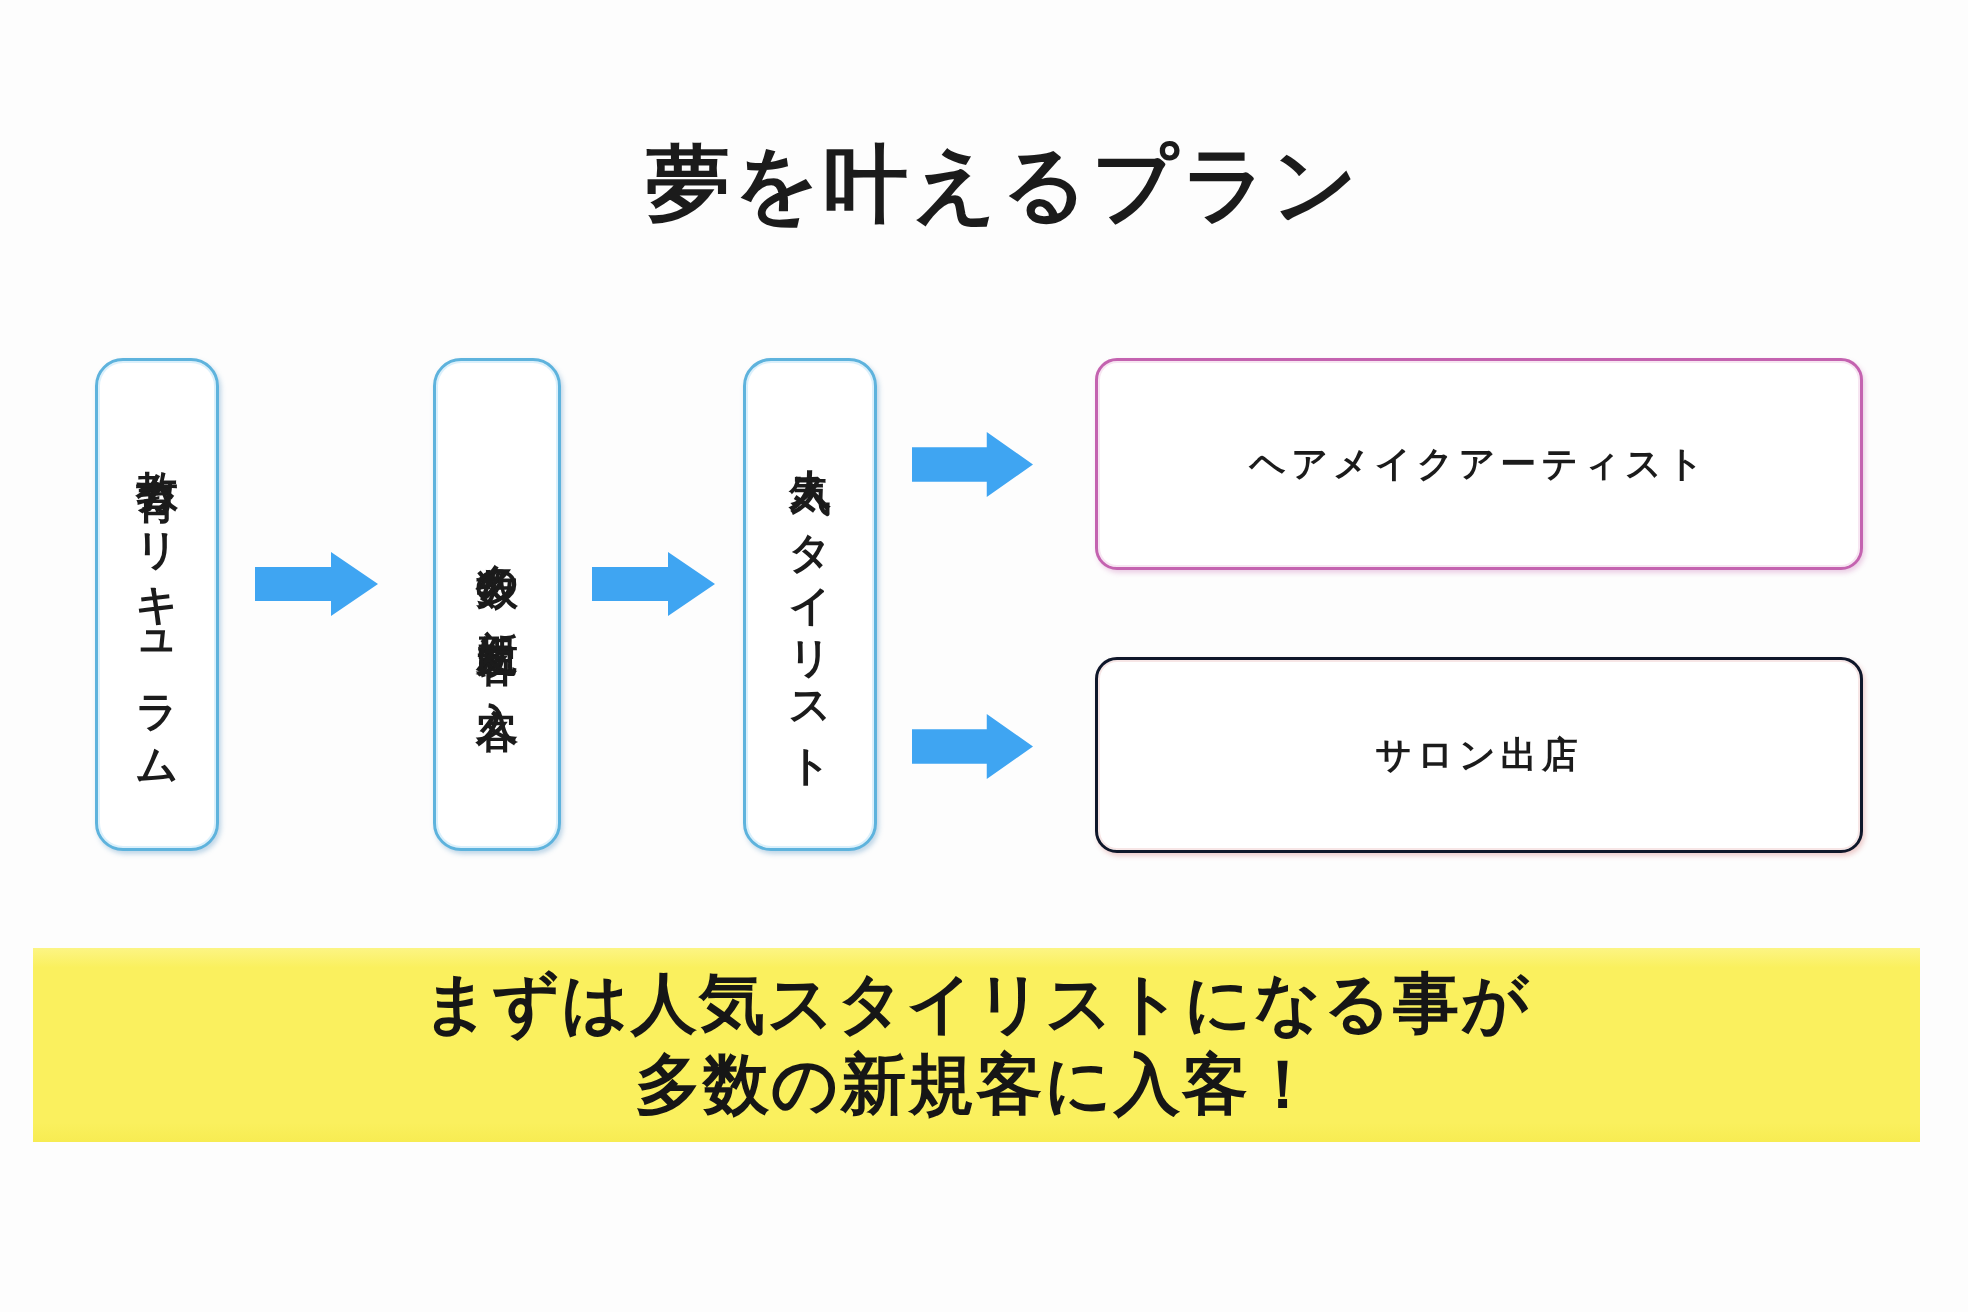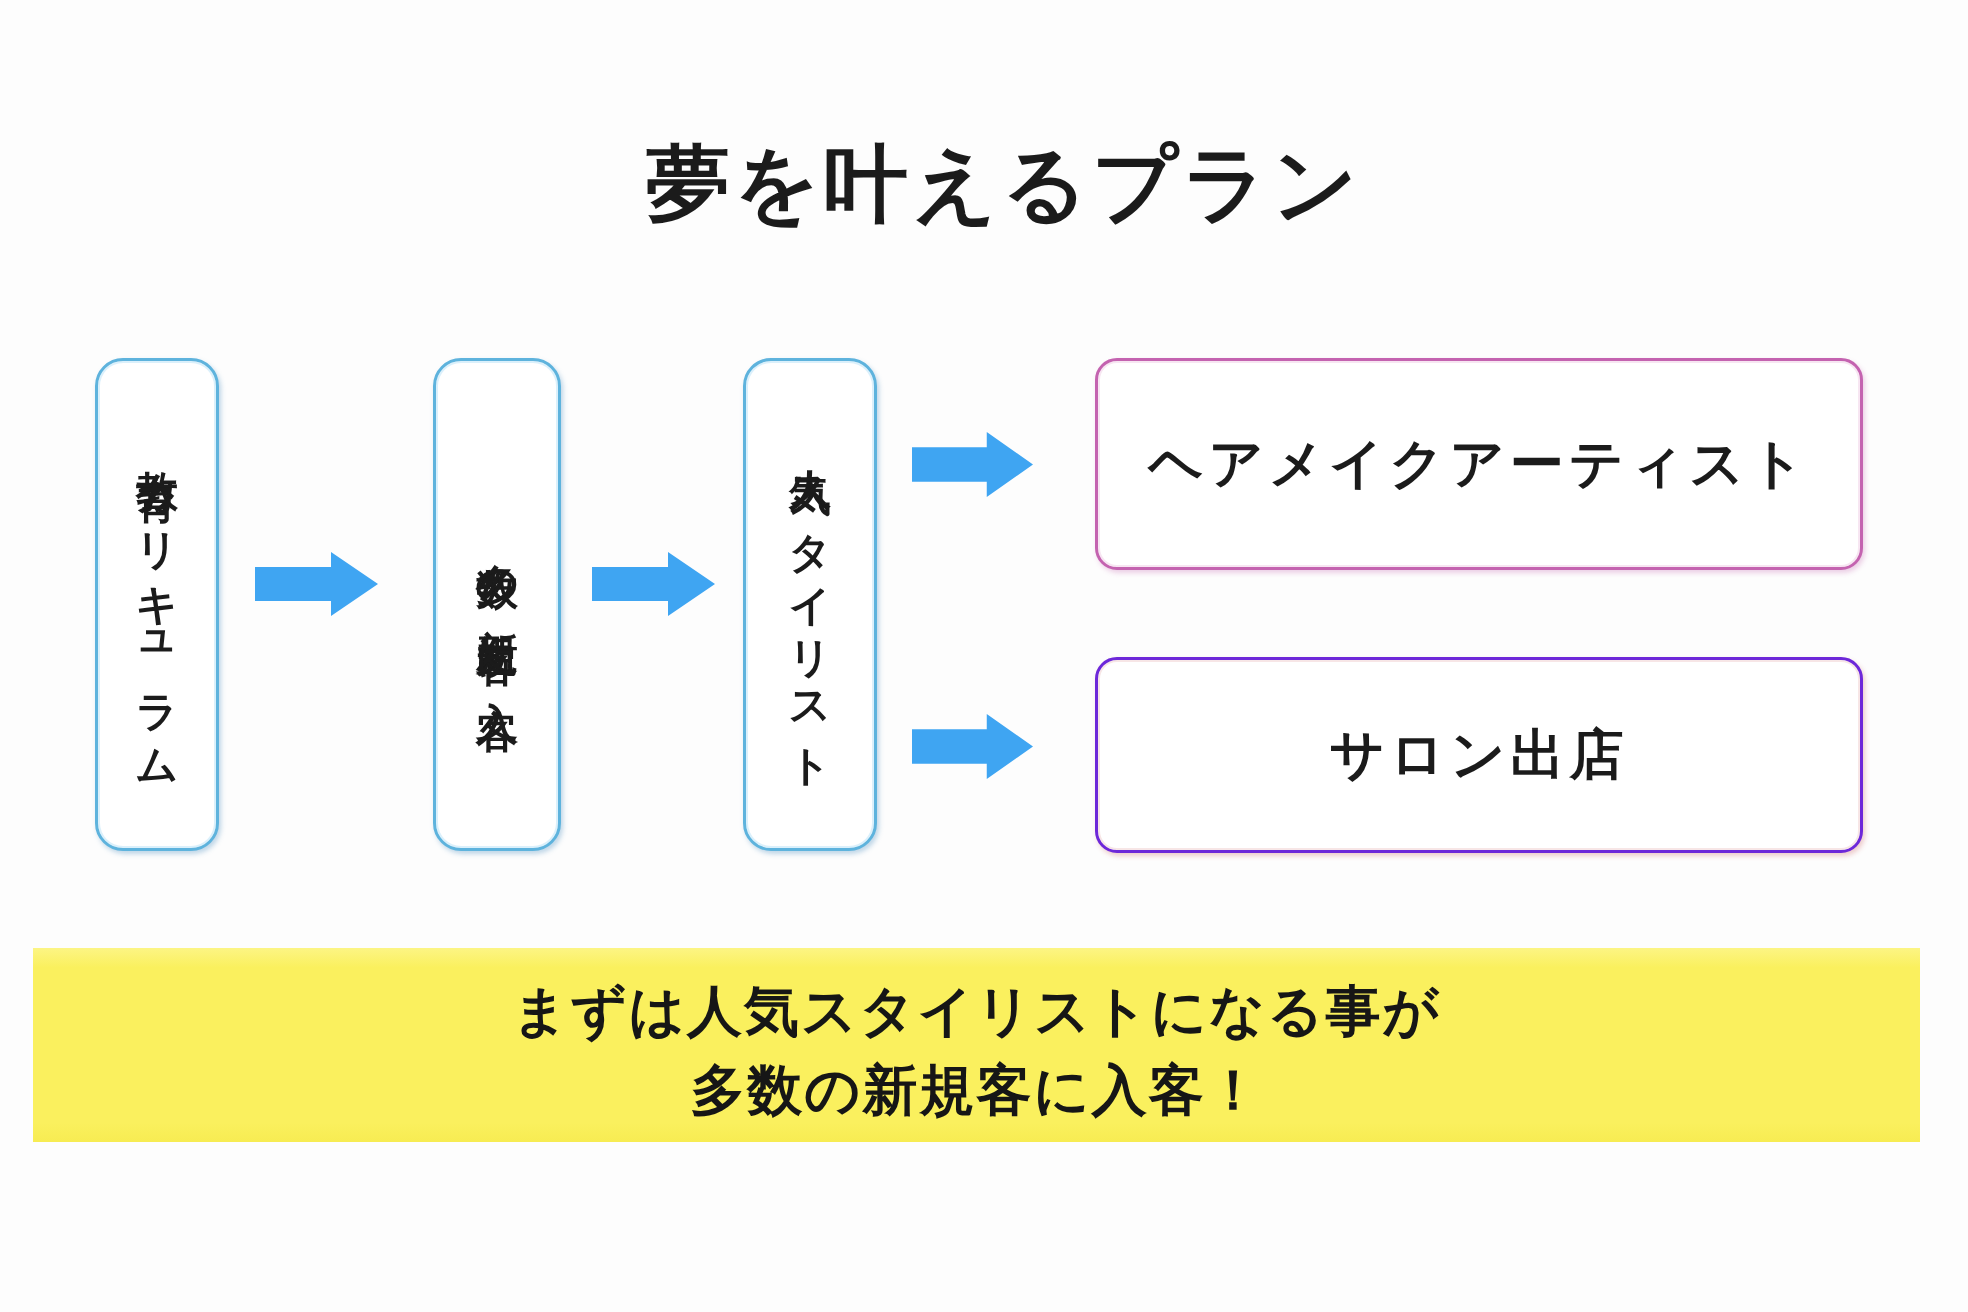--- a/index.html
+++ b/index.html
@@ -37,51 +37,50 @@
   }
   .box-1{left:95px;top:358px;width:118px;height:487px;}
   .box-2{left:433px;top:358px;width:122px;height:487px;}
   .box-3{left:743px;top:358px;width:128px;height:487px;}
   
   .outcome-box{
     position:absolute;
     background:#ffffff;
     border-radius:22px;
     display:flex;align-items:center;justify-content:center;
-    font-size:54px;font-weight:700;letter-spacing:5px;
+    font-size:36px;font-weight:700;letter-spacing:5px;
   }
   .outcome-1{
     left:1095px;top:358px;width:762px;height:206px;
     border:3px solid #c463b0;
     box-shadow:2px 3px 5px rgba(196,99,176,.30), inset 0 0 0 2px rgba(240,205,230,.5);
   }
   .outcome-2{
     left:1095px;top:657px;width:762px;height:190px;
-    border:3px solid #6d28d9;
+    border:3px solid #0f172a;
     box-shadow:2px 3px 5px rgba(201,91,91,.30), inset 0 0 0 2px rgba(240,205,205,.5);
   }
   
   .arrow{position:absolute;}
   .arrow svg{display:block;width:100%;height:100%;}
   .arrow-1{left:255px;top:552px;width:123px;height:64px;}
   .arrow-2{left:592px;top:552px;width:123px;height:64px;}
   .arrow-3{left:912px;top:432px;width:121px;height:65px;}
   .arrow-4{left:912px;top:714px;width:121px;height:65px;}
   
   .banner{
     position:absolute;
     left:33px;top:948px;width:1887px;height:194px;
     background:linear-gradient(180deg,#fcf584 0%,#faf05e 10%,#faf05e 90%,#f7ec52 100%);
     display:flex;flex-direction:column;align-items:center;justify-content:center;
   }
   .banner .line{
-    font-size:55px;font-weight:700;letter-spacing:2px;
+    font-size:66px;font-weight:700;letter-spacing:2px;
     line-height:1.22;color:#161616;text-align:center;
     white-space:nowrap;
-    margin-top:12px;
   }
 </style>
 </head>
 <body>
 
 <div class="canvas">
 
   <div class="title">夢を叶えるプラン</div>
 
   <div class="step-box box-1">

